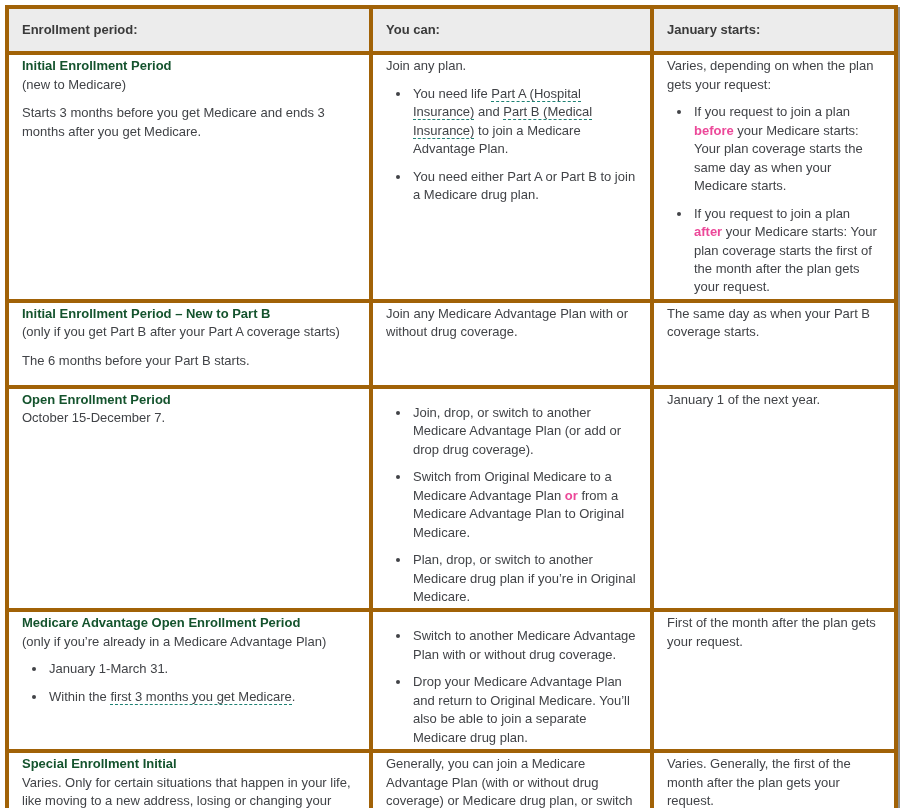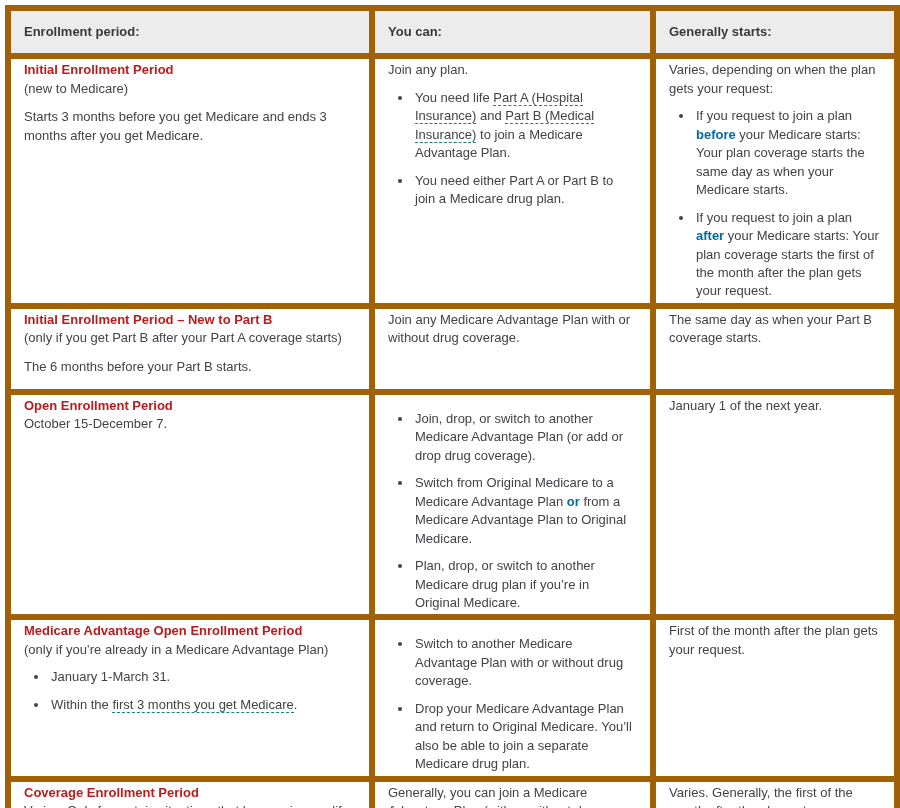--- a/index.html
+++ b/index.html
@@ -4,51 +4,51 @@
 <style>
   html,body{margin:0;padding:0;background:#ffffff;}
   body{width:900px;height:808px;position:relative;font-family:"Liberation Sans",sans-serif;}
   table.enroll{
     position:absolute;top:5px;left:5px;width:889px;
     border-collapse:collapse;table-layout:fixed;
     box-shadow:2px 2px 0 #8f8f8f;
   }
   col.c1{width:364px;} col.c2{width:281px;} col.c3{width:244px;}
   th,td{
-    border:6px solid #a16207;vertical-align:top;text-align:left;
+    border:4px solid #a16207;vertical-align:top;text-align:left;
     padding:2px 13px;font-size:13px;line-height:1.42;color:#414347;
     overflow:hidden;
   }
   th{background:#ececec;font-weight:bold;color:#3a3a3a;padding-top:12px;padding-bottom:12px;}
   tr.hr{height:40px;} tr.r1{height:231px;} tr.r2{height:86px;}
   tr.r3{height:171px;} tr.r4{height:115px;} tr.r5{height:151px;}
-  .title{font-weight:bold;color:#b91c1c;}
+  .title{font-weight:bold;color:#14532d;}
   .line{margin:0;}
   .para{margin:10px 0 0 0;}
   ul.bullets{margin:9px 0 0 0;padding-left:25px;}
   ul.bullets.flush{margin-top:13px;}
   ul.bullets li{margin:0 0 9px 0;padding-left:2px;}
   ul.bullets li:last-child{margin-bottom:0;}
   .tip{border-bottom:1px dashed #1d8274;cursor:help;}
-  .b{font-weight:bold;color:#0369a1;}
+  .b{font-weight:bold;color:#ec4899;}
 </style>
 </head>
 <body>
 
 <table class="enroll">
   <colgroup>
       <col class="c1">
       <col class="c2">
       <col class="c3">
     </colgroup>
   <thead>
     <tr class="hr">
       <th>Enrollment period:</th>
       <th>You can:</th>
-      <th>Generally starts:</th>
+      <th>January starts:</th>
     </tr>
   </thead>
   <tbody>
 
     <tr class="r1">
       <td>
         <p class="line title">Initial Enrollment Period</p>
         <p class="line">(new to Medicare)</p>
         <p class="para">Starts 3 months before you get Medicare and ends 3 months after you get Medicare.</p>
       </td>
@@ -114,21 +114,21 @@
           <li>Drop your Medicare Advantage Plan and return to Original Medicare.  You’ll also be able to join a separate Medicare drug plan.</li>
         </ul>
       </td>
       <td>
         <p class="line">First of the month after the plan gets your request.</p>
       </td>
     </tr>
 
     <tr class="r5">
       <td>
-        <p class="line title">Coverage Enrollment Period</p>
+        <p class="line title">Special Enrollment Initial</p>
         <p class="line"><span>Varies. Only for certain situations that happen in your life, like moving to a new address, losing or changing your current coverage, getting Medicaid, or getting </span></p>
 
       </td>
       <td>
         <p class="line">Generally, you can join a Medicare Advantage Plan (with or without drug coverage) or Medicare drug plan, or switch to another plan.</p>
 
       </td>
       <td>
         <p class="line">Varies. Generally, the first of the month after the plan gets your request.</p>
       </td>

